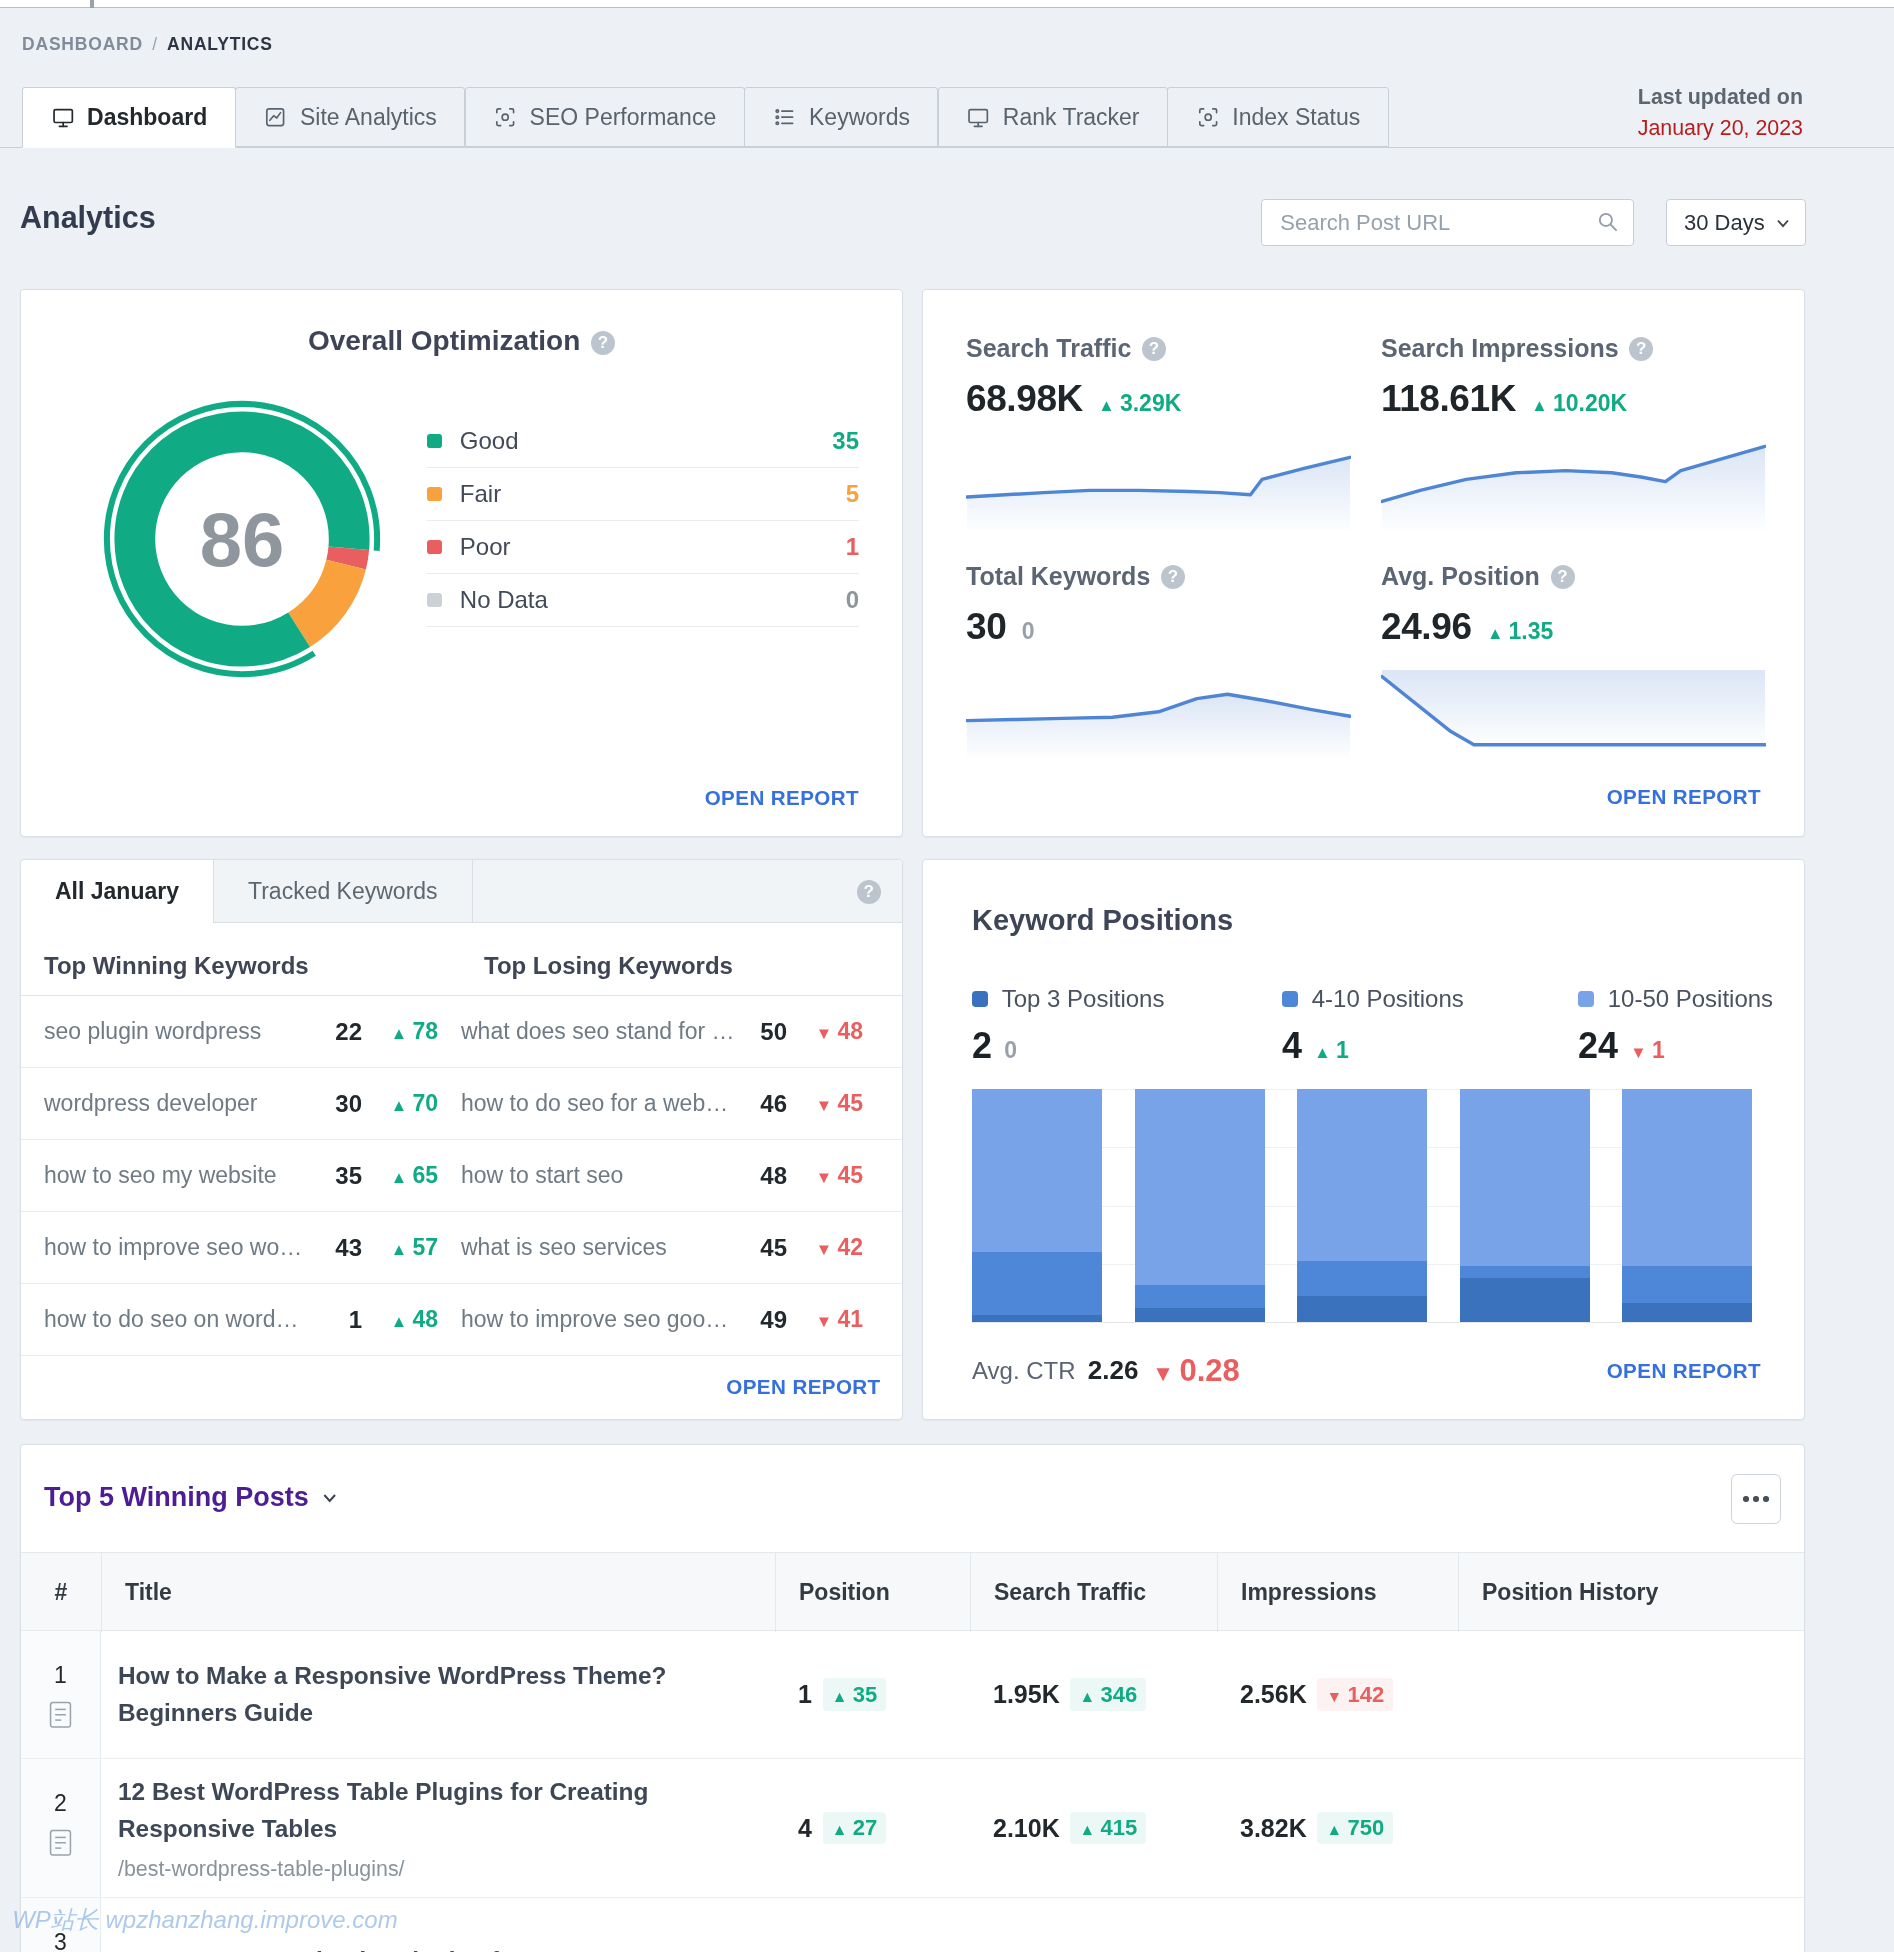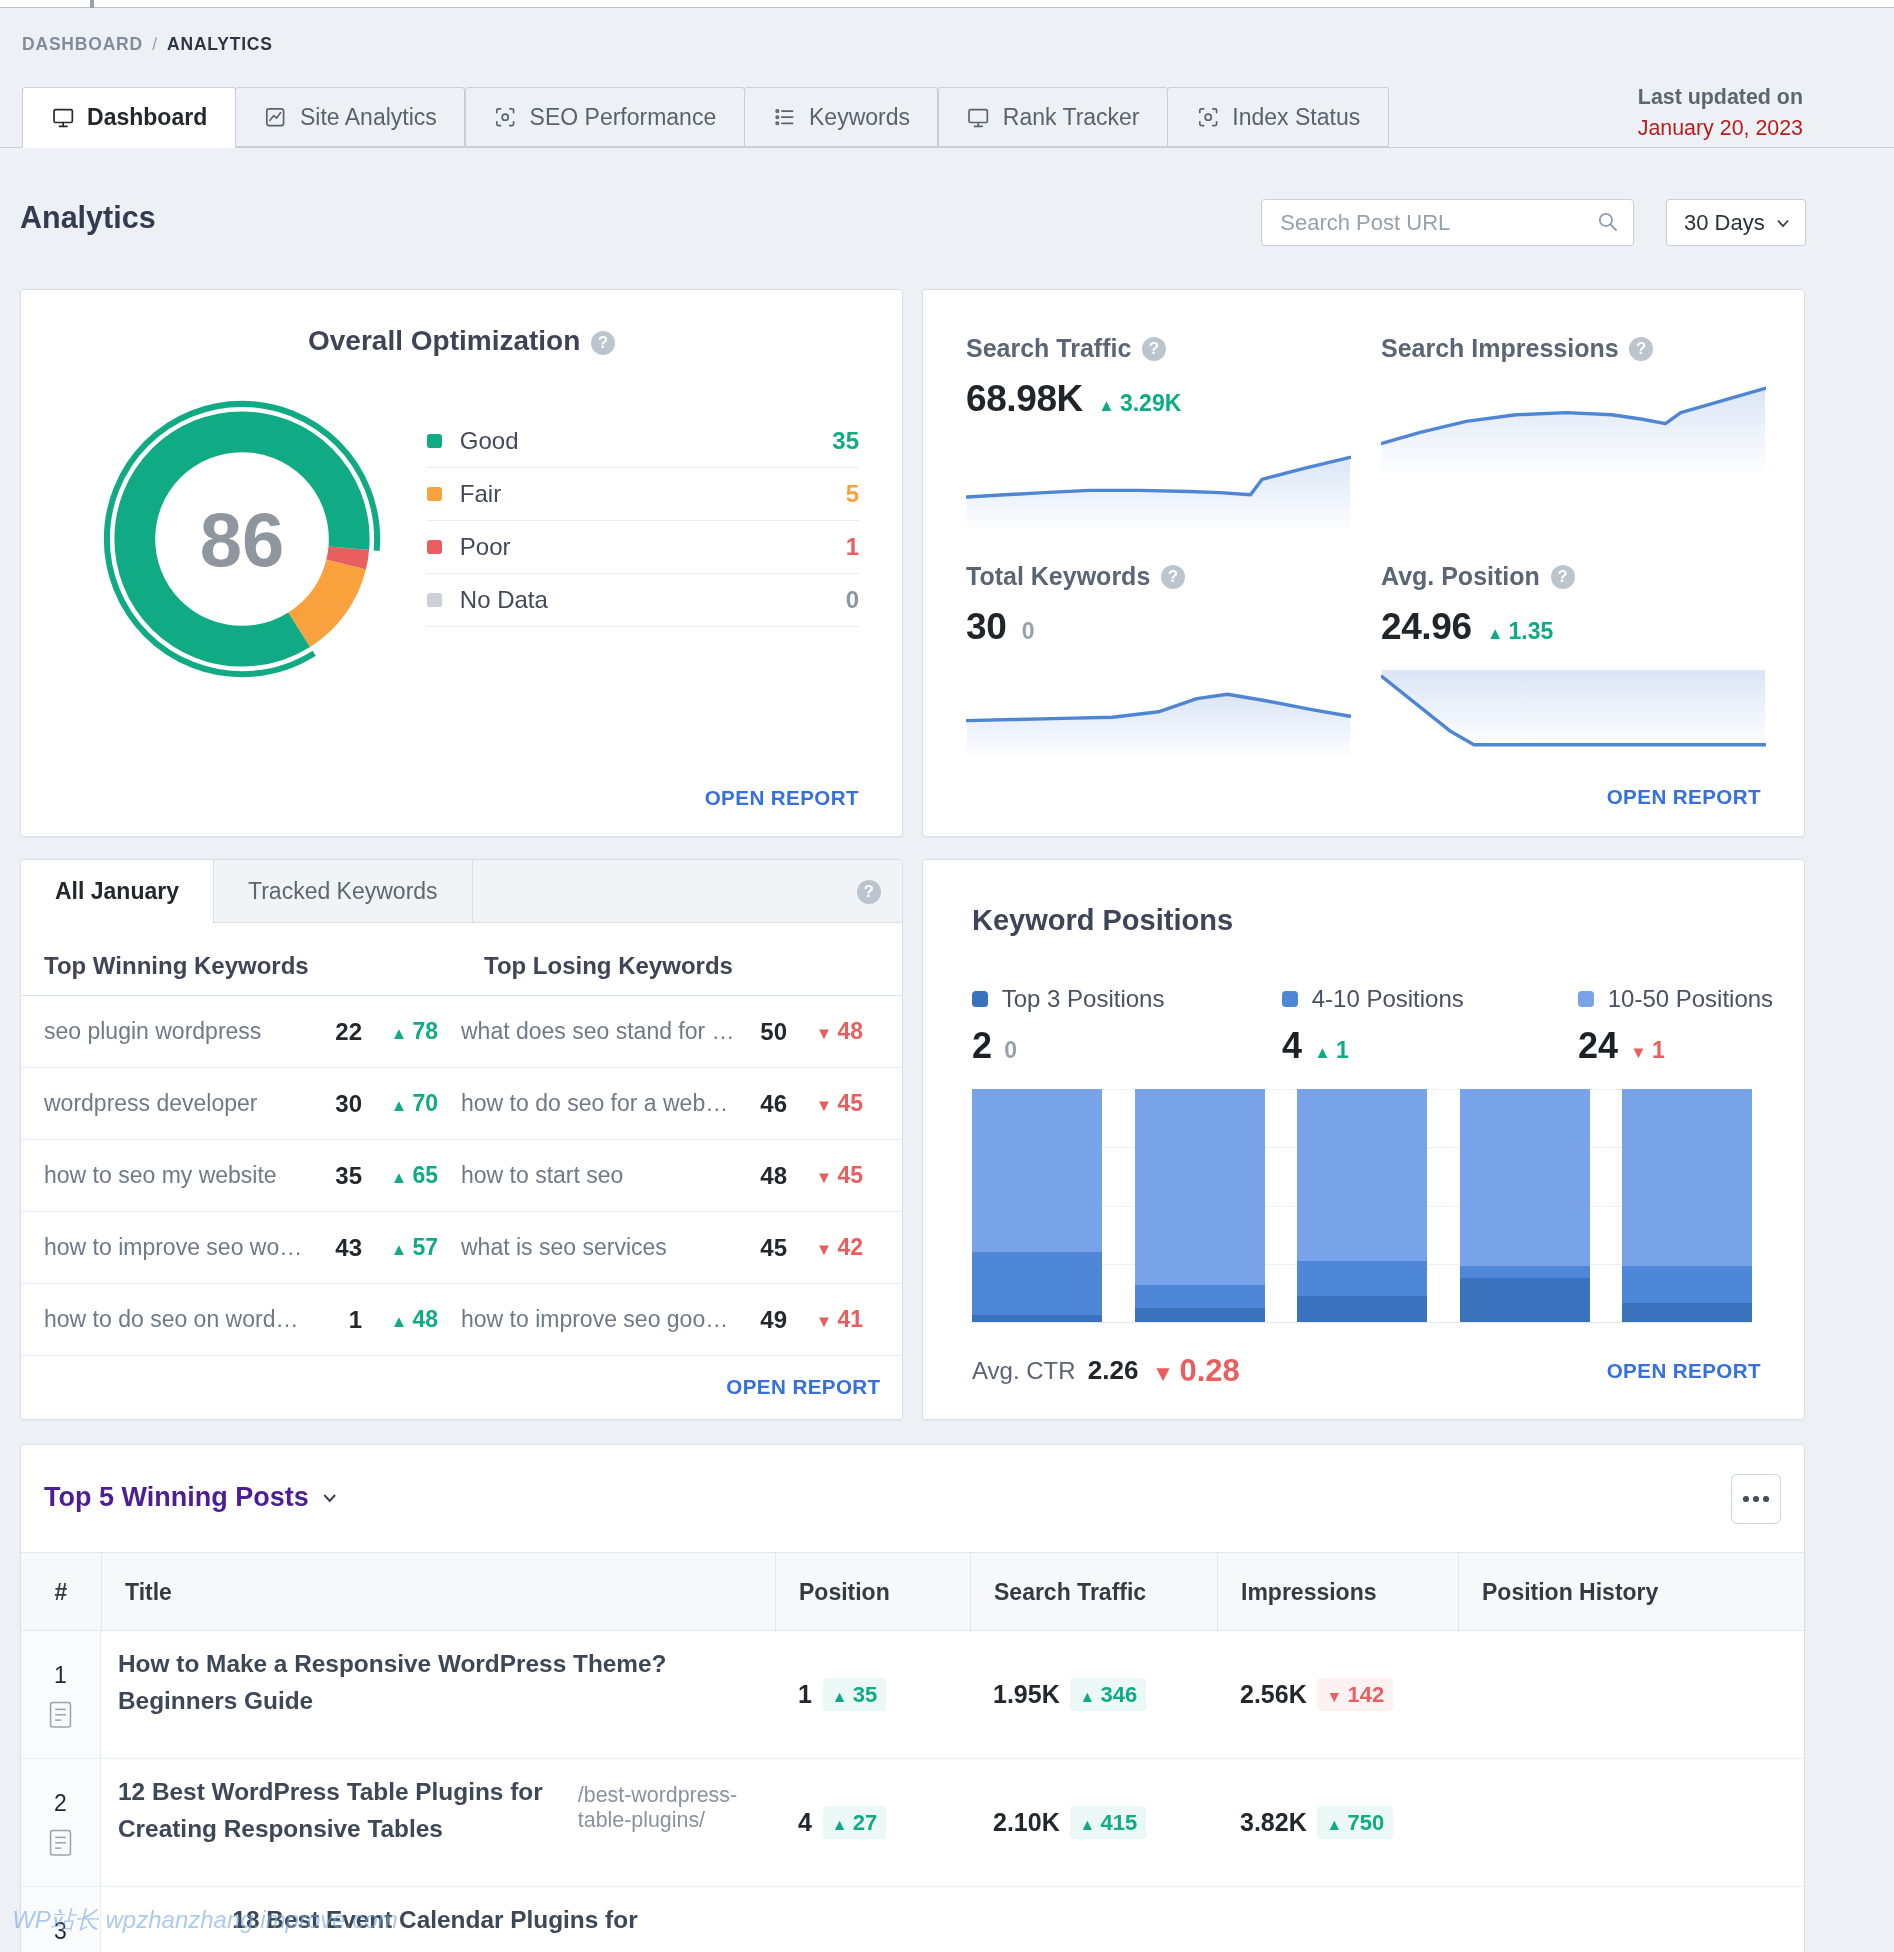--- a/index.html
+++ b/index.html
@@ -135,21 +135,21 @@
     border-top:0.8px solid #e3e8ec;border-bottom:0.8px solid #e3e8ec;display:grid;
     grid-template-columns:80px 674px 195px 247px 241px 1fr;align-items:center;}
   .ptable-head .hc{font-size:23px;font-weight:600;color:#333a42;height:79px;display:flex;align-items:center;
     border-left:0.8px solid #e3e8ec;padding-left:23px;}
   .ptable-head .hc:first-child{border-left:none;justify-content:center;padding-left:0;}
   .ptable-rows{position:absolute;left:0;right:0;top:186px;}
   .prow{display:grid;grid-template-columns:80px 674px 195px 247px 241px 1fr;border-bottom:0.8px solid #eaeef1;min-height:128px;}
   .pnum-cell{background:#fafbfc;border-right:0.8px solid #e8ecef;display:flex;flex-direction:column;align-items:center;padding-top:30.5px;gap:12.2px;}
   .pnum{font-size:23px;color:#23282d;}
   .pnum-cell svg{width:23px;height:27.5px;stroke:#9aa3ac;fill:none;stroke-width:2;}
-  .ptitle-cell{display:flex;justify-content:center;padding:15.3px 23px 15.3px 17px;}
+  .ptitle-cell{display:flex;flex-direction:column;justify-content:center;padding:15.3px 23px 15.3px 17px;}
   .ptitle{font-size:24.4px;font-weight:700;line-height:1.5;color:#3e4755;cursor:pointer;}
   .pslug{margin-top:9.2px;font-size:21.4px;color:#8a929b;}
   .pval-cell{display:flex;align-items:center;padding-left:23px;gap:10.7px;}
   .pval{font-size:25px;font-weight:700;color:#23282d;}
   .pill{font-size:22px;font-weight:700;padding:3.1px 9.2px;border-radius:3.8px;white-space:nowrap;}
   .pill.up{color:#10ab84;background:rgba(16,171,132,.08);}
   .pill.up::before{content:"▲";font-size:.72em;margin-right:5.3px;}
   .pill.down{color:#e95f5f;background:rgba(233,95,95,.08);}
   .pill.down::before{content:"▼";font-size:.72em;margin-right:5.3px;}
   
@@ -302,20 +302,24 @@
           </defs>
           <polygon points="0.0,72.5 50.5,69.6 101.0,66.7 161.6,63.8 227.3,63.8 292.9,65.3 333.3,66.7 373.7,69.6 388.9,49.3 444.4,34.8 505.0,20.3 505,116 0,116" fill="url(#g0)"></polygon>
           <polyline points="0.0,72.5 50.5,69.6 101.0,66.7 161.6,63.8 227.3,63.8 292.9,65.3 333.3,66.7 373.7,69.6 388.9,49.3 444.4,34.8 505.0,20.3" fill="none" stroke="#4f86d3" stroke-width="4.5" stroke-linejoin="round" stroke-linecap="round"></polyline>
         </svg></div>
   </div>
   <div class="m-item m-pos1">
     <div class="m-label">
         <span>Search Impressions</span>
         <span class="help"></span>
       </div>
+    <div class="m-value-row">
+      <span class="m-value">118.61K</span>
+      <span class="m-delta delta up">10.20K</span>
+    </div>
     <div class="m-spark" id="spark-1"><svg viewBox="0 0 505 116" width="385" height="88">
           <defs>
             <linearGradient id="g1" x1="0" y1="0" x2="0" y2="1">
               <stop offset="0%" stop-color="#d9e4f5" stop-opacity="0.95"></stop>
               <stop offset="100%" stop-color="#d9e4f5" stop-opacity="0.05"></stop>
             </linearGradient>
           </defs>
           <polygon points="0.0,78.3 50.5,63.8 111.1,49.3 176.8,40.6 242.4,37.7 303.0,40.6 343.4,46.4 373.7,52.2 393.9,37.7 505.0,5.8 505,116 0,116" fill="url(#g1)"></polygon>
           <polyline points="0.0,78.3 50.5,63.8 111.1,49.3 176.8,40.6 242.4,37.7 303.0,40.6 343.4,46.4 373.7,52.2 393.9,37.7 505.0,5.8" fill="none" stroke="#4f86d3" stroke-width="4.5" stroke-linejoin="round" stroke-linecap="round"></polyline>
         </svg></div>

